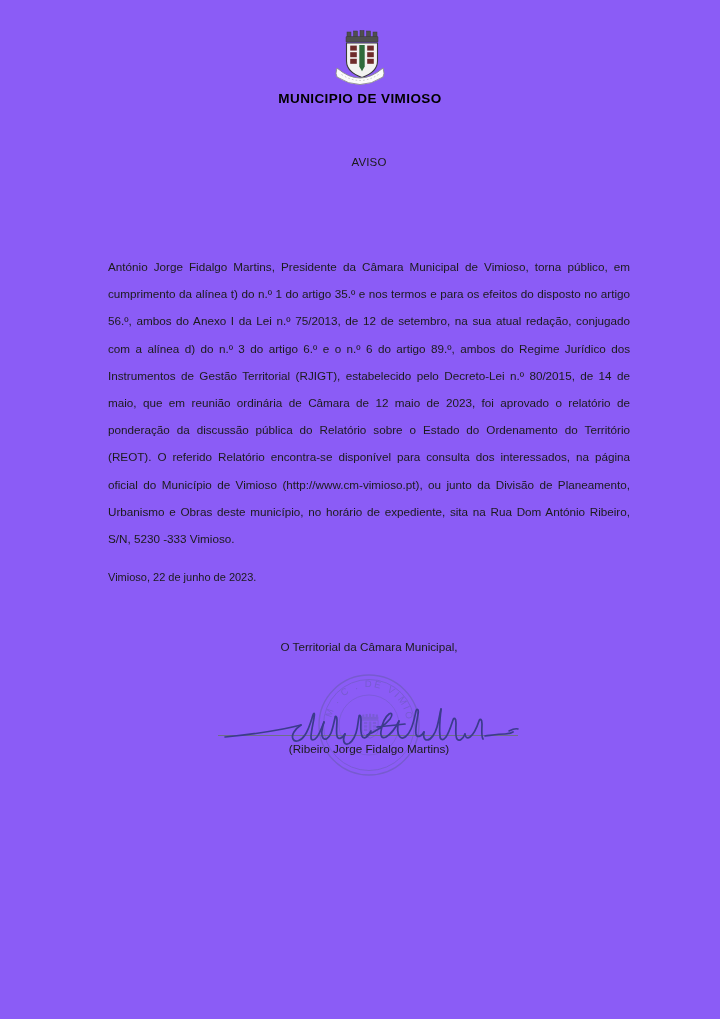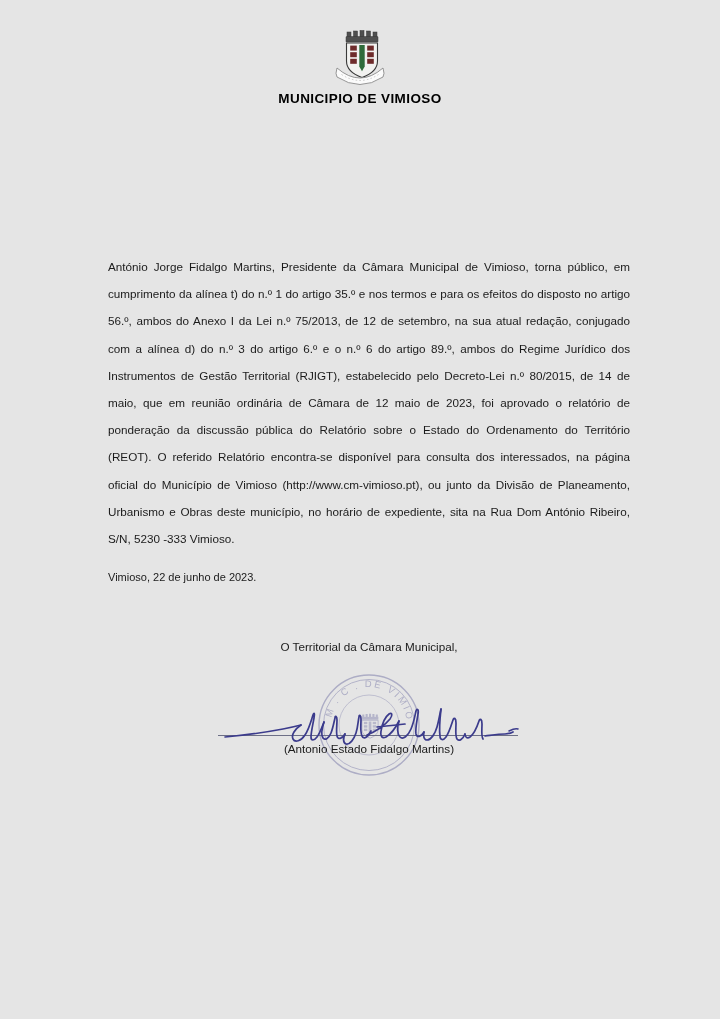--- a/index.html
+++ b/index.html
@@ -14,21 +14,21 @@
     position: relative;
     overflow: hidden;
     font-family: "Liberation Sans", sans-serif;
     color: #1a1a1a;
     -webkit-font-smoothing: antialiased;
   }
 
   .page {
     position: absolute;
     inset: 0;
-    background: #e5e5e5;
+    background: #8b5cf6;
   }
 
   
   .letterhead {
     position: absolute;
     top: 28px;
     left: 0;
     width: 720px;
     text-align: center;
   }
@@ -192,20 +192,21 @@
         </g>
 
         <path d="M8 40 Q31 60 54 40 Q56 46 54 49 Q31 64 8 49 Q6 46 8 40 Z" fill="#fbfbfb" stroke="#8a8a8a" stroke-width="0.9"></path>
         <path d="M12.5 46.5 Q31 58.5 49.5 46.5" fill="none" stroke="#9a9a9a" stroke-width="0.5" stroke-dasharray="1.6 2.2"></path>
       </svg>
     </div>
     <div class="municipality-name">MUNICIPIO DE VIMIOSO</div>
   </div>
 
   <div class="titles">
+    <div class="title-line">AVISO</div>
   </div>
 
   <div class="body-block">
     <p class="body-paragraph">António Jorge Fidalgo Martins, Presidente da Câmara Municipal de Vimioso, torna público, em cumprimento da alínea t) do n.º 1 do artigo 35.º e nos termos e para os efeitos do disposto no artigo 56.º, ambos do Anexo I da Lei n.º 75/2013, de 12 de setembro, na sua atual redação, conjugado com a alínea d) do n.º 3 do artigo 6.º e o n.º 6 do artigo 89.º, ambos do Regime Jurídico dos Instrumentos de Gestão Territorial (RJIGT), estabelecido pelo Decreto-Lei n.º 80/2015, de 14 de maio, que em reunião ordinária de Câmara de 12 maio de 2023, foi aprovado o relatório de ponderação da discussão pública do Relatório sobre o Estado do Ordenamento do Território (REOT). O referido Relatório encontra-se disponível para consulta dos interessados, na página oficial do Município de Vimioso (http://www.cm-vimioso.pt), ou junto da Divisão de Planeamento, Urbanismo e Obras deste município, no horário de expediente, sita na Rua Dom António Ribeiro, S/N, 5230 -333 Vimioso.</p>
   </div>
 
   <div class="date-line">Vimioso, 22 de junho de 2023.</div>
 
   <div class="signature-block">
     <div class="closing-line">O Territorial da Câmara Municipal,</div>
@@ -282,15 +283,15 @@
                      C271 27 273 28 273 33 C273 39 272 45 274 48"></path>
             <path d="M276 45 C284 44 290 43 296 43 C300 43 302 42 304 41"></path>
           </g>
           <path d="M300 40 C304 38 307 37 309 38" fill="none" stroke="#3b3b8c" stroke-width="1.5" stroke-linecap="round"></path>
         </svg>
       </div>
 
     </div>
   </div>
 
-  <div class="signature-name">(Antonio Estado Fidalgo Martins)</div>
+  <div class="signature-name">(Ribeiro Jorge Fidalgo Martins)</div>
 
 </div>
 
 </body></html>

